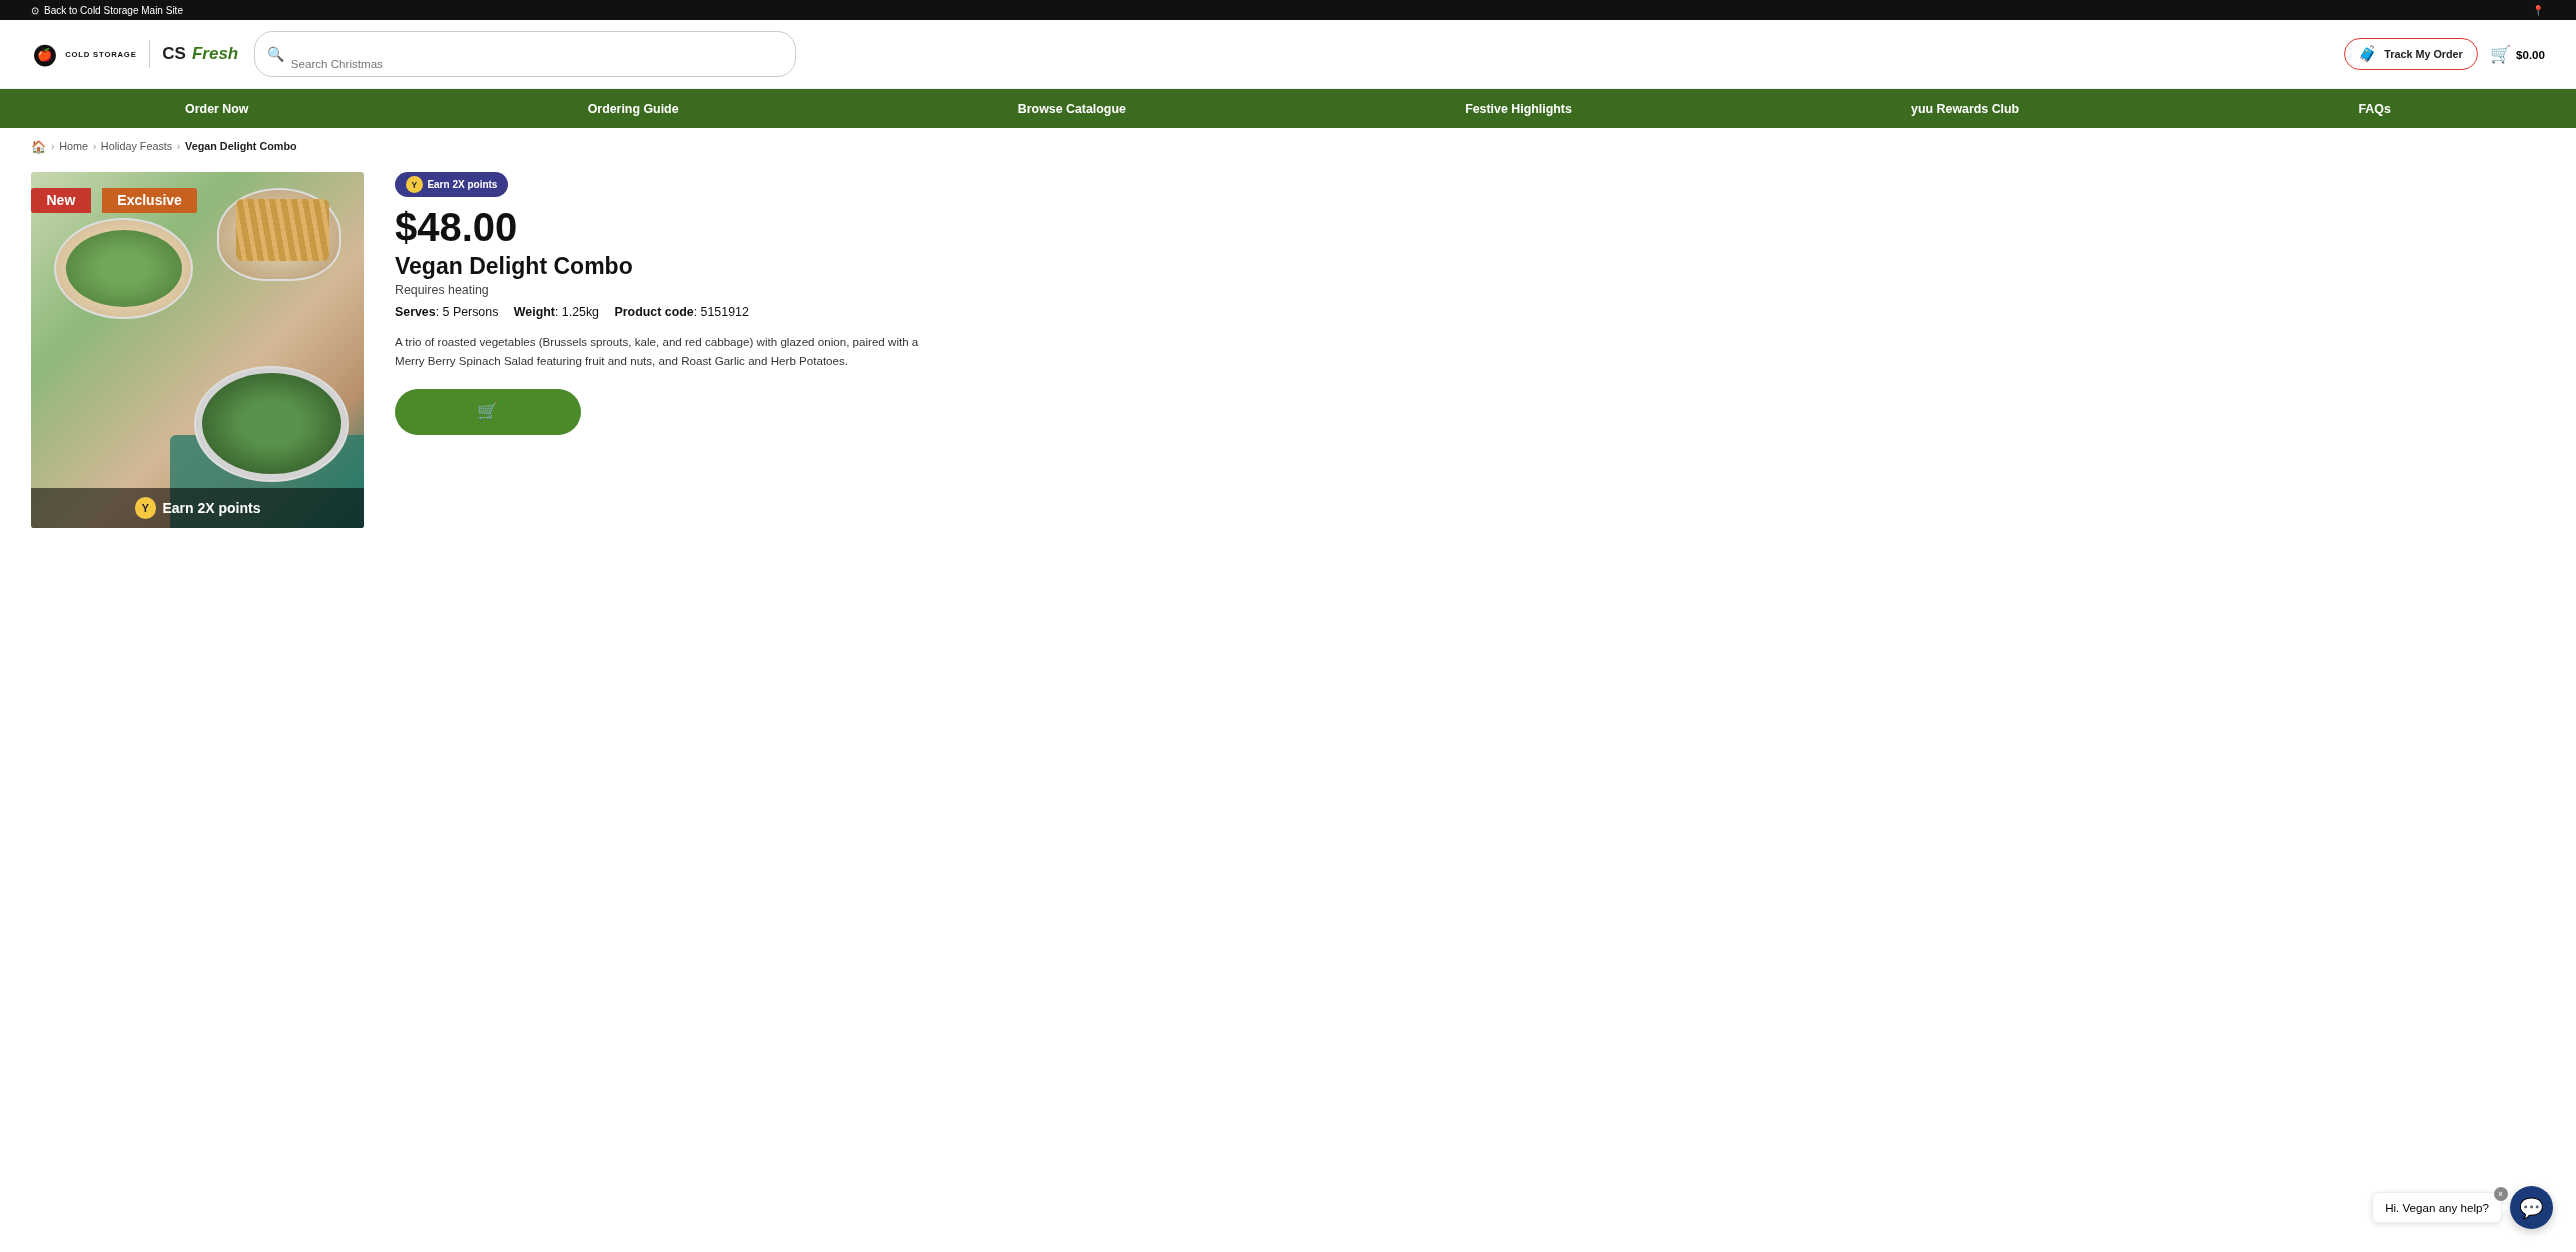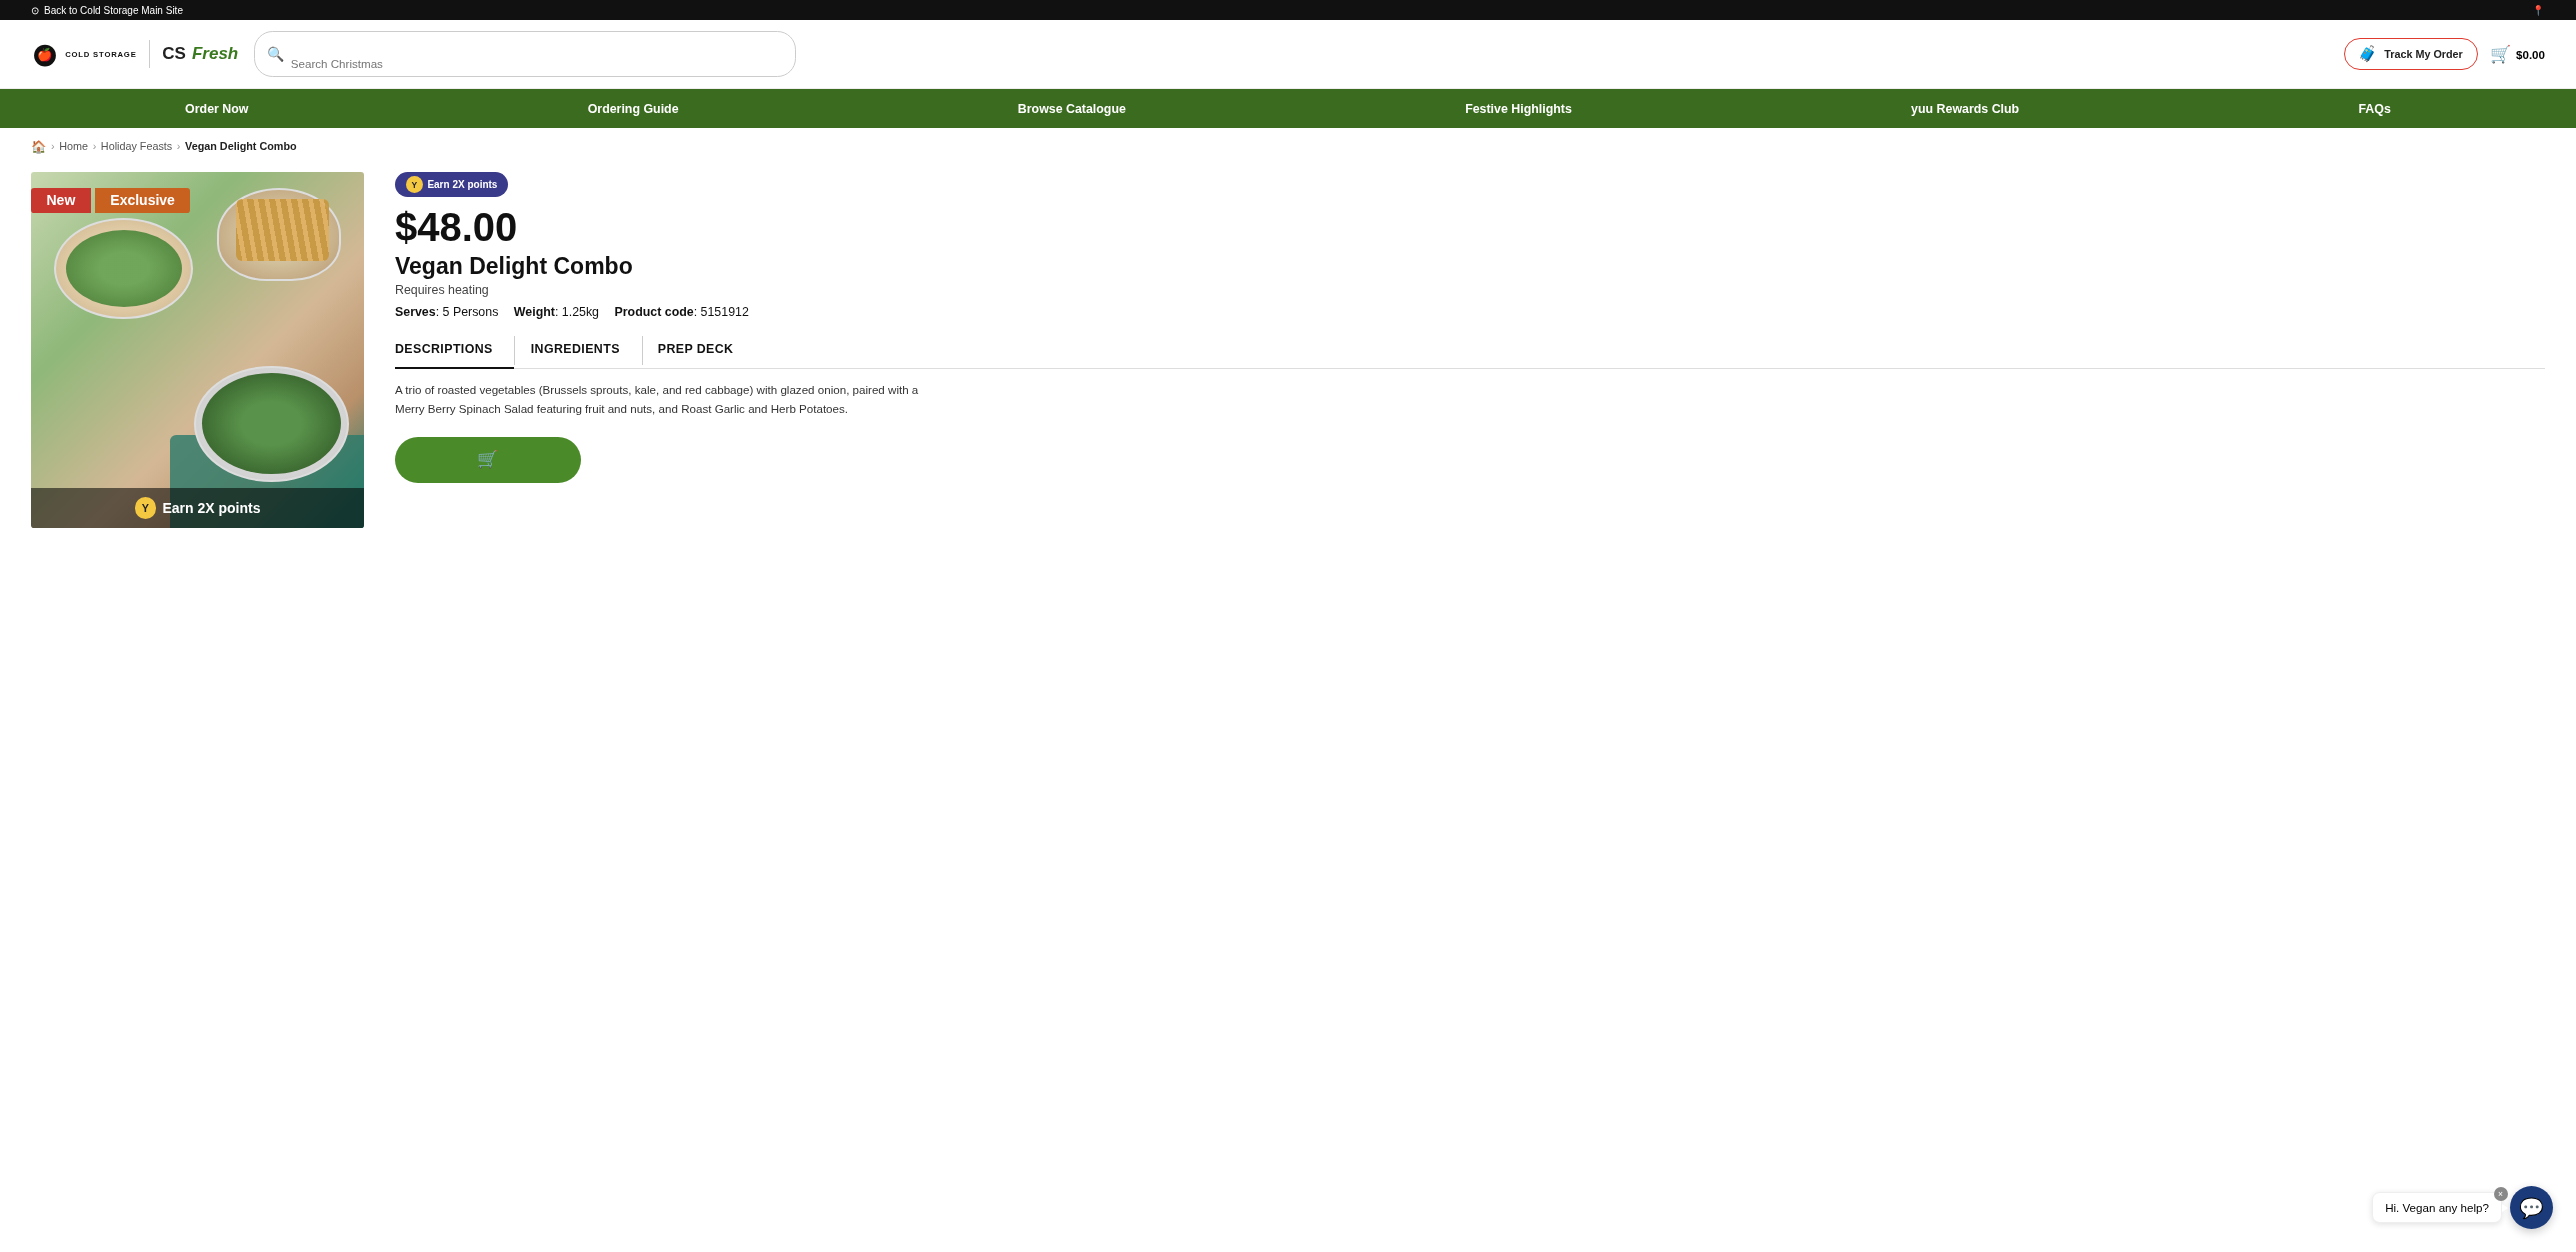--- a/index.html
+++ b/index.html
@@ -170,21 +170,21 @@
       bottom: 0; right: 0;
       width: 194px; height: 93px;
       background: #2a7a6a;
       border-radius: 6.2px 0 0 0;
       opacity: 0.8;
     }
     .badge-area {
       position: absolute;
       top: 15.5px; left: 0;
       display: flex;
-      gap: 4px;
+      gap: 11px;
     }
     .badge-new {
       background: #c8372e;
       color: #fff;
       font-size: 14px;
       font-weight: 700;
       padding: 4.6px 15.5px;
       border-radius: 3.1px 0 0 3.1px;
     }
     .badge-exclusive {
@@ -480,27 +480,20 @@
         <strong>Weight</strong>:
         <span>1.25kg</span>
       </span>
       <span>
         <strong>Product code</strong>:
         <span>5151912</span>
       </span>
     </div>
 
 
-    <div class="tabs">
-      <div class="tab active">DESCRIPTIONS</div>
-      <div class="tab-divider"></div>
-      <div class="tab">INGREDIENTS</div>
-      <div class="tab-divider"></div>
-      <div class="tab">PREP DECK</div>
-    </div>
 
     <div class="description-text">A trio of roasted vegetables (Brussels sprouts, kale, and red cabbage) with glazed onion, paired with a Merry Berry Spinach Salad featuring fruit and nuts, and Roast Garlic and Herb Potatoes.</div>
 
     <button class="add-to-cart-btn">
       <span class="cart-icon">🛒</span>
     </button>
 
   </div>
 </div>
 

